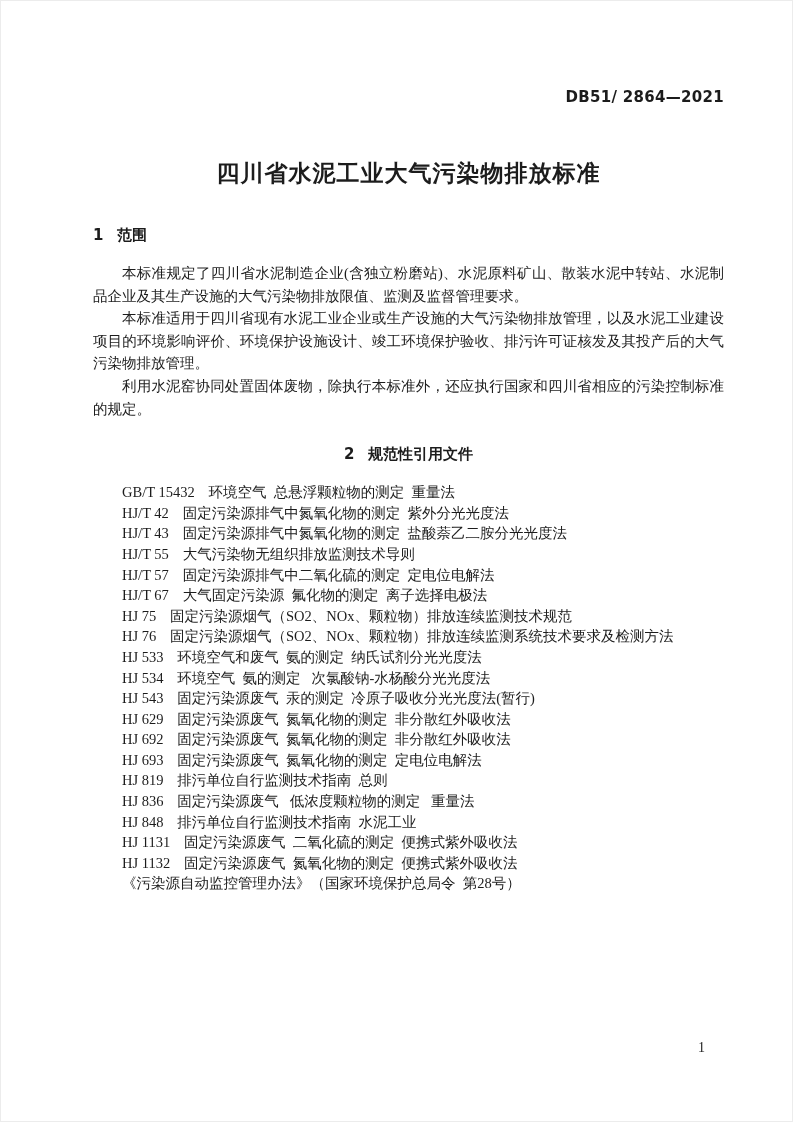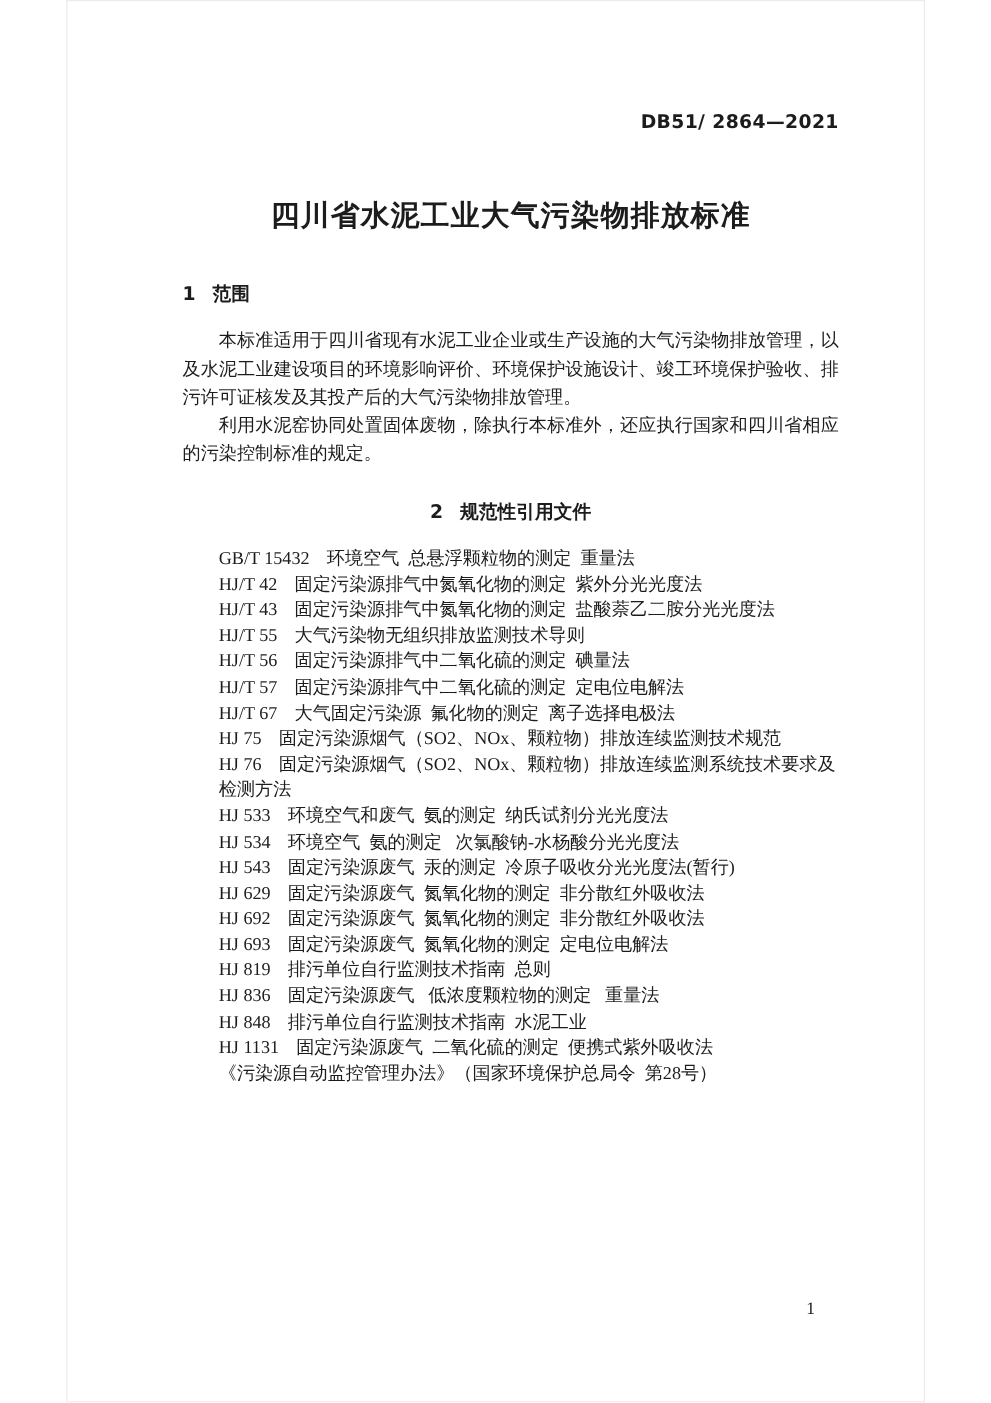--- a/index.html
+++ b/index.html
@@ -1,17 +1,17 @@
 <!DOCTYPE html>
 <html><head>
 <meta charset="utf-8">
 <style>
   html, body { margin: 0; padding: 0; background: #ffffff; }
   .page {
-    width: 687px;
+    width: 793px;
     height: 1122px;
     box-sizing: border-box;
     position: relative;
     margin: 0 auto;
     background: #ffffff;
     box-shadow: inset 0 0 0 1px #ececec;
     padding: 88px 69px 0 93px;
     font-family: "Liberation Serif", "DejaVu Serif", serif;
     color: #1c1c1c;
     overflow: hidden;
@@ -79,20 +79,21 @@
   <div class="doc-code">DB51/ 2864—2021</div>
 
   <h1 class="doc-title">四川省水泥工业大气污染物排放标准</h1>
 
   <section id="section-scope">
     <h2 class="sec-heading">
       <span class="sec-num">1</span><span class="sec-title">范围</span>
     </h2>
     <div class="paragraphs">
 
+        <p class="body-para">本标准规定了四川省水泥制造企业(含独立粉磨站)、水泥原料矿山、散装水泥中转站、水泥制品企业及其生产设施的大气污染物排放限值、监测及监督管理要求。</p>
 
         <p class="body-para">本标准适用于四川省现有水泥工业企业或生产设施的大气污染物排放管理，以及水泥工业建设项目的环境影响评价、环境保护设施设计、竣工环境保护验收、排污许可证核发及其投产后的大气污染物排放管理。</p>
 
         <p class="body-para">利用水泥窑协同处置固体废物，除执行本标准外，还应执行国家和四川省相应的污染控制标准的规定。</p>
       </div>
   </section>
 
   <section id="section-references">
     <h2 class="sec-heading">
       <span class="sec-num">2</span><span class="sec-title">规范性引用文件</span>
@@ -101,21 +102,20 @@
 
         <div class="ref-item"><span class="ref-code">GB/T 15432</span><span class="ref-title">环境空气  总悬浮颗粒物的测定  重量法</span></div>
 
 
         <div class="ref-item"><span class="ref-code">HJ/T 42</span><span class="ref-title">固定污染源排气中氮氧化物的测定  紫外分光光度法</span></div>
 
         <div class="ref-item"><span class="ref-code">HJ/T 43</span><span class="ref-title">固定污染源排气中氮氧化物的测定  盐酸萘乙二胺分光光度法</span></div>
 
         <div class="ref-item"><span class="ref-code">HJ/T 55</span><span class="ref-title">大气污染物无组织排放监测技术导则</span></div>
 
-        <div class="ref-item"><span class="ref-code">HJ/T 56</span><span class="ref-title">固定污染源排气中二氧化硫的测定  碘量法</span></div>
 
         <div class="ref-item"><span class="ref-code">HJ/T 57</span><span class="ref-title">固定污染源排气中二氧化硫的测定  定电位电解法</span></div>
 
         <div class="ref-item"><span class="ref-code">HJ/T 67</span><span class="ref-title">大气固定污染源  氟化物的测定  离子选择电极法</span></div>
 
         <div class="ref-item"><span class="ref-code">HJ 75</span><span class="ref-title">固定污染源烟气（SO2、NOx、颗粒物）排放连续监测技术规范</span></div>
 
         <div class="ref-item"><span class="ref-code">HJ 76</span><span class="ref-title">固定污染源烟气（SO2、NOx、颗粒物）排放连续监测系统技术要求及检测方法</span></div>
 
 
@@ -132,20 +132,21 @@
         <div class="ref-item"><span class="ref-code">HJ 693</span><span class="ref-title">固定污染源废气  氮氧化物的测定  定电位电解法</span></div>
 
         <div class="ref-item"><span class="ref-code">HJ 819</span><span class="ref-title">排污单位自行监测技术指南  总则</span></div>
 
         <div class="ref-item"><span class="ref-code">HJ 836</span><span class="ref-title">固定污染源废气   低浓度颗粒物的测定   重量法</span></div>
 
         <div class="ref-item"><span class="ref-code">HJ 848</span><span class="ref-title">排污单位自行监测技术指南  水泥工业</span></div>
 
         <div class="ref-item"><span class="ref-code">HJ 1131</span><span class="ref-title">固定污染源废气  二氧化硫的测定  便携式紫外吸收法</span></div>
 
+        <div class="ref-item"><span class="ref-code">HJ 1132</span><span class="ref-title">固定污染源废气  氮氧化物的测定  便携式紫外吸收法</span></div>
 
         <div class="ref-item"><span class="ref-title">《污染源自动监控管理办法》（国家环境保护总局令  第28号）</span></div>
       </div>
   </section>
 
   <div class="page-number">1</div>
 
 </div>
 
 </body></html>

